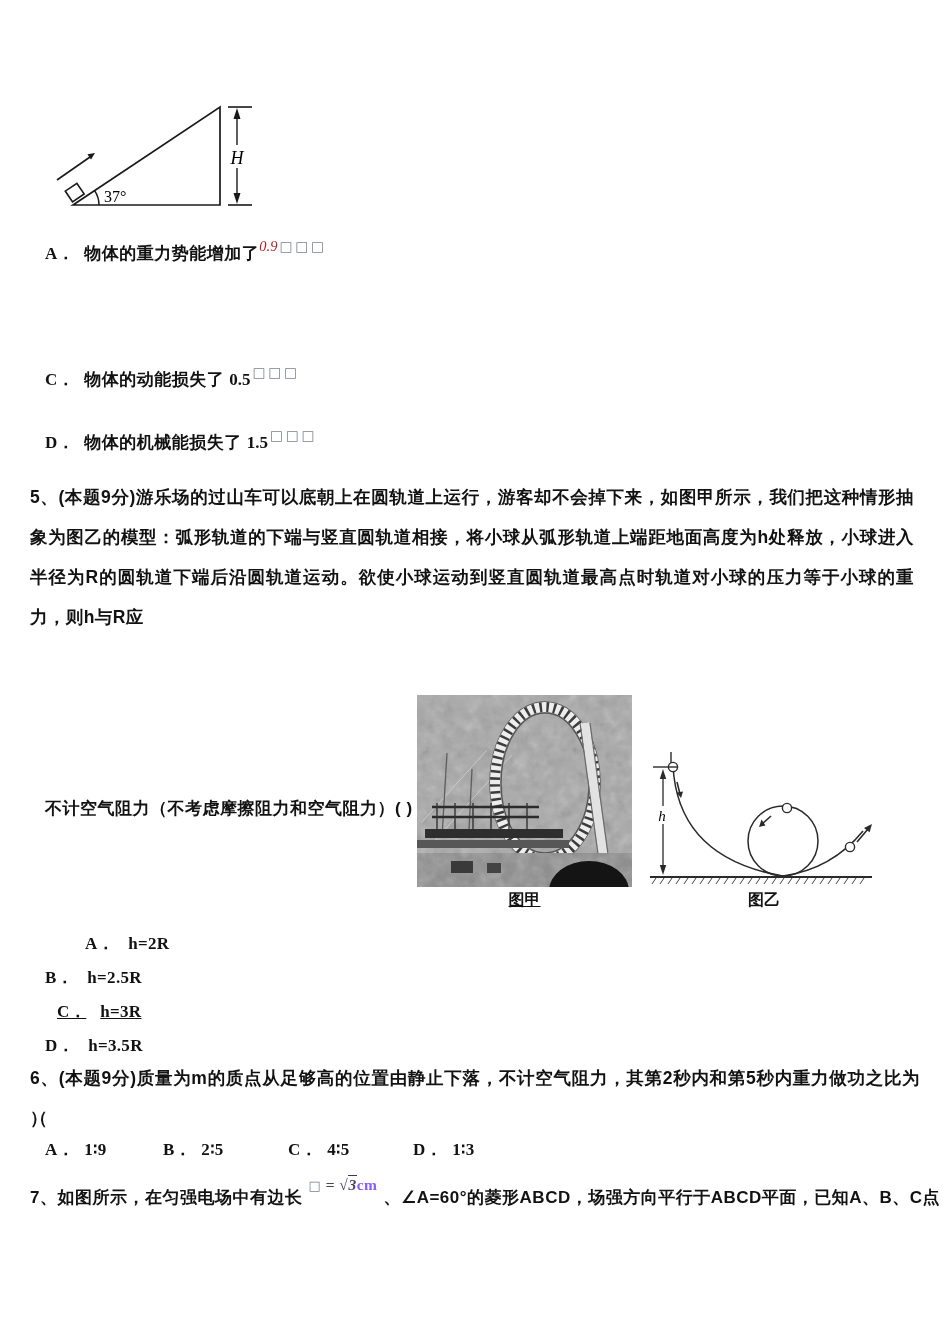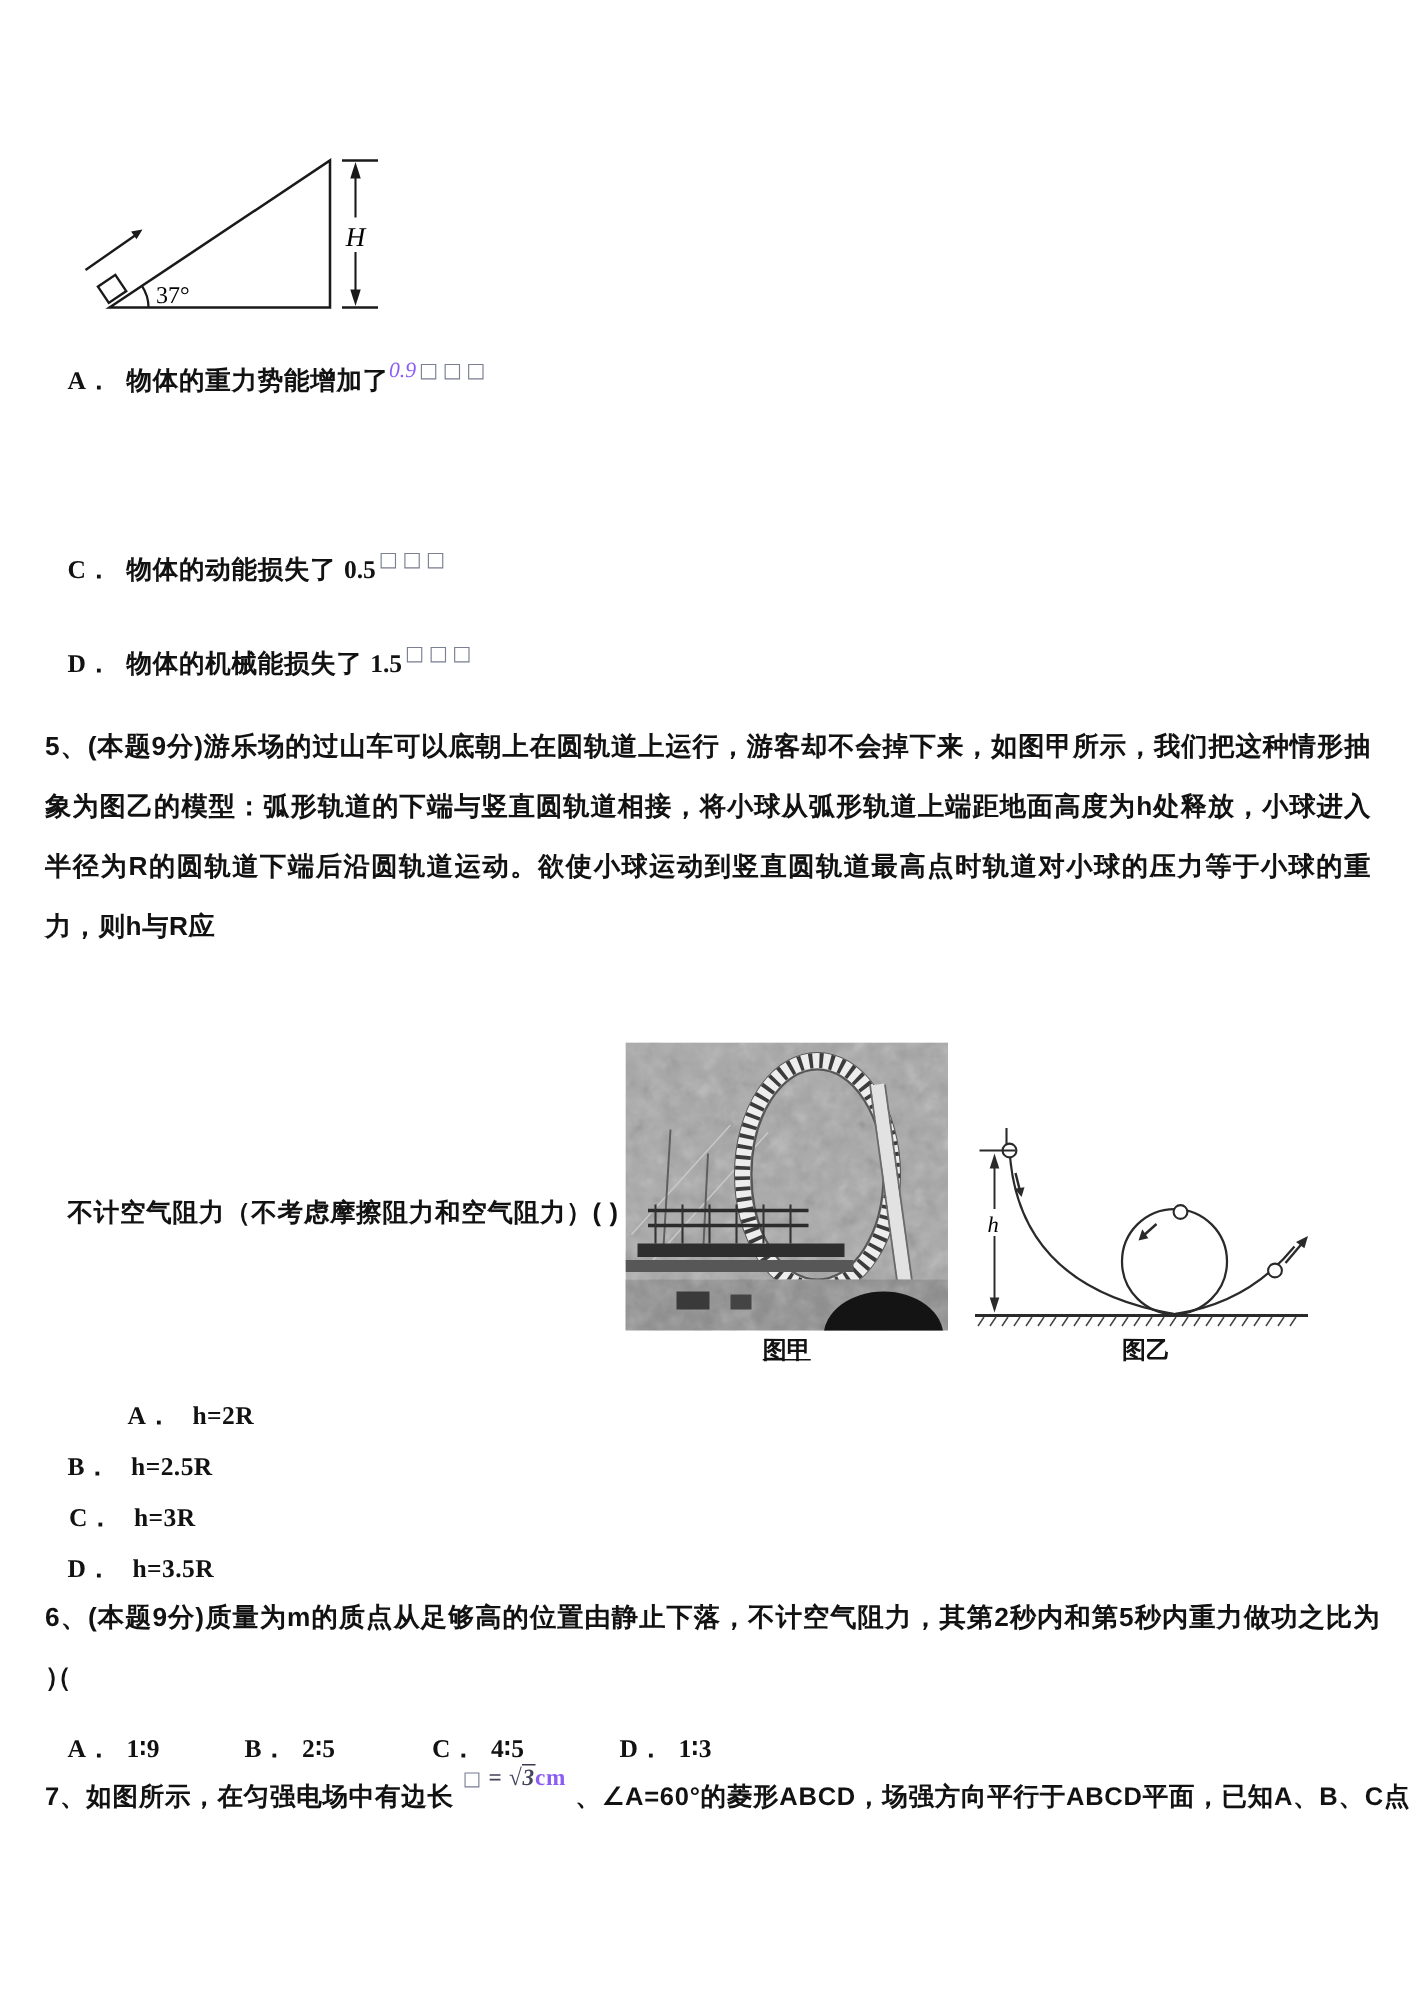--- a/index.html
+++ b/index.html
@@ -4,21 +4,21 @@
 <style>
   html,body{margin:0;padding:0;background:#fff;}
   #page{position:relative;width:950px;height:1344px;background:#ffffff;overflow:hidden;
         font-family:"Liberation Serif","DejaVu Serif",serif;color:#121212;}
   .abs{position:absolute;}
   .cjk{font-family:"Liberation Sans","DejaVu Sans",sans-serif;font-weight:600;}
   .opt-letter{font-weight:bold;margin-right:10px;font-family:"Liberation Serif",serif;}
   .opt-text{font-size:17px;letter-spacing:.5px;}
   .q4row{font-size:17px;white-space:nowrap;}
   .supwrap{display:inline-block;transform:translateY(-8px);}
-  .supnum{font-style:italic;color:#8b5cf6;font-size:14.5px;font-family:"Liberation Serif",serif;}
+  .supnum{font-style:italic;color:#b91c1c;font-size:14.5px;font-family:"Liberation Serif",serif;}
   .boxes{font-family:"DejaVu Sans",sans-serif;font-size:13.5px;color:#7a7f92;letter-spacing:3px;margin-left:2px;}
   .baseval{font-weight:bold;margin-left:5px;font-family:"Liberation Serif",serif;}
   .para{font-size:17.5px;line-height:40px;text-align:justify;letter-spacing:.4px;}
   .caption{font-size:16px;text-align:center;}
   .hopt{font-size:17px;}
   .hval{font-weight:bold;font-family:"Liberation Serif",serif;letter-spacing:.3px;}
   .q6opts span.slot{position:absolute;white-space:nowrap;font-size:17px;}
   .formula{display:inline-block;transform:translateY(-13px);font-family:"Liberation Serif",serif;
            font-size:15.5px;color:#44445a;margin:0 6px;}
   .formula .fbox{font-family:"DejaVu Sans",sans-serif;font-size:13px;color:#7a7f92;}
@@ -155,31 +155,31 @@
   <div class="abs caption cjk" style="left:650px;top:890px;width:228px;">图乙</div>
 
   <div class="abs opt-text cjk" style="left:45px;top:797px;">不计空气阻力（不考虑摩擦阻力和空气阻力）(  )</div>
 
   <div class="abs hopt" style="left:45px;top:932px;margin-left:40px;">
     <span class="opt-letter" style="margin-right:14px;">A．</span><span class="hval">h=2R</span>
   </div>
   <div class="abs hopt" style="left:45px;top:966px;">
     <span class="opt-letter" style="margin-right:14px;">B．</span><span class="hval">h=2.5R</span>
   </div>
-  <div class="abs hopt" style="left:46px;top:1000px;">
+  <div class="abs hopt" style="left:57px;top:1000px;text-decoration:underline;">
     <span class="opt-letter" style="margin-right:14px;">C．</span><span class="hval">h=3R</span>
   </div>
   <div class="abs hopt" style="left:45px;top:1034px;">
     <span class="opt-letter" style="margin-right:14px;">D．</span><span class="hval">h=3.5R</span>
   </div>
 
   <div class="abs para cjk" style="left:30px;top:1058px;width:890px;line-height:40px;">6、(本题9分)质量为m的质点从足够高的位置由静止下落，不计空气阻力，其第2秒内和第5秒内重力做功之比为（</div>
   <div class="abs para cjk" style="left:30px;top:1098px;">）</div>
 
-  <div class="abs q6opts" style="left:0;top:1138px;width:950px;height:24px;margin-top:16px;">
+  <div class="abs q6opts" style="left:0;top:1138px;width:950px;height:24px;">
     <span class="slot" style="left:45px;"><span class="opt-letter">A．</span><span class="hval">1∶9</span></span>
     <span class="slot" style="left:163px;"><span class="opt-letter">B．</span><span class="hval">2∶5</span></span>
     <span class="slot" style="left:288px;"><span class="opt-letter">C．</span><span class="hval">4∶5</span></span>
     <span class="slot" style="left:413px;"><span class="opt-letter">D．</span><span class="hval">1∶3</span></span>
   </div>
 
   <div class="abs opt-text cjk" style="left:30px;top:1186px;width:900px;white-space:nowrap;">
     <span>7、如图所示，在匀强电场中有边长</span><span class="formula"><span class="fbox">□</span><span> = </span><span>√</span><span class="rad">3</span><span class="unit">cm</span></span><span>、∠A=60°的菱形ABCD，场强方向平行于ABCD平面，已知A、B、C点</span>
   </div>
 

